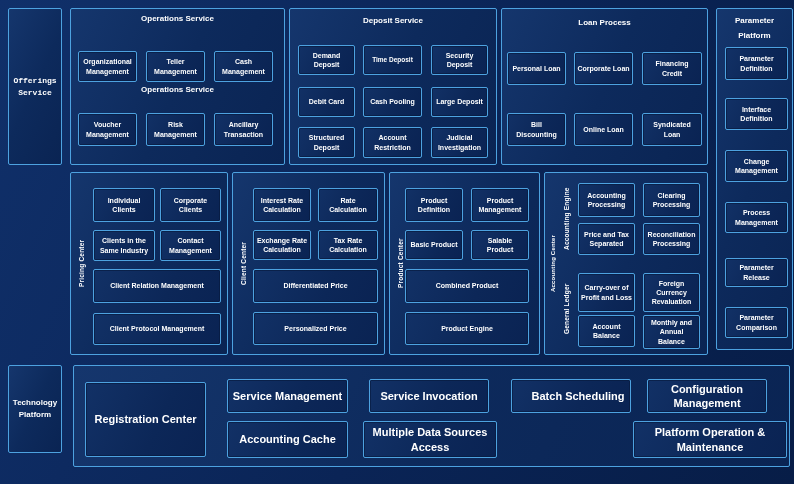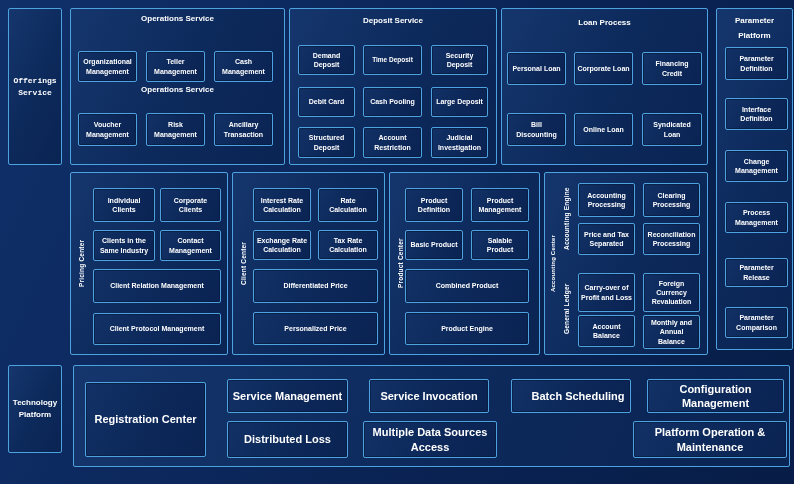--- a/index.html
+++ b/index.html
@@ -123,18 +123,18 @@
   <div class="bx" style="left:578px;top:273px;width:57px;height:39px;">Carry-over of Profit and Loss</div>
   <div class="bx" style="left:643px;top:273px;width:57px;height:39px;">Foreign Currency Revaluation</div>
   <div class="bx" style="left:578px;top:315px;width:57px;height:32px;">Account Balance</div>
   <div class="bx" style="left:643px;top:315px;width:57px;height:34px;">Monthly and Annual Balance</div>
 
   <div class="sec" style="left:73px;top:365px;width:717px;height:102px;"></div>
   <div class="bx lg" style="left:85px;top:382px;width:121px;height:75px;">Registration Center</div>
   <div class="bx lg" style="left:227px;top:379px;width:121px;height:34px;">Service Management</div>
   <div class="bx lg" style="left:369px;top:379px;width:120px;height:34px;">Service Invocation</div>
   <div class="bx lg" style="left:511px;top:379px;width:120px;height:34px;padding-left:16px;">Batch Scheduling</div>
-  <div class="bx lg" style="left:647px;top:379px;width:137px;height:34px;">Configuration Management</div>
-  <div class="bx lg" style="left:227px;top:421px;width:121px;height:37px;">Distributed Loss</div>
+  <div class="bx lg" style="left:647px;top:379px;width:120px;height:34px;">Configuration Management</div>
+  <div class="bx lg" style="left:227px;top:421px;width:121px;height:37px;">Accounting Cache</div>
   <div class="bx lg" style="left:363px;top:421px;width:134px;height:37px;">Multiple Data Sources Access</div>
   <div class="bx lg" style="left:633px;top:421px;width:154px;height:37px;">Platform Operation &amp; Maintenance</div>
 
 </div>
 
 </body></html>

